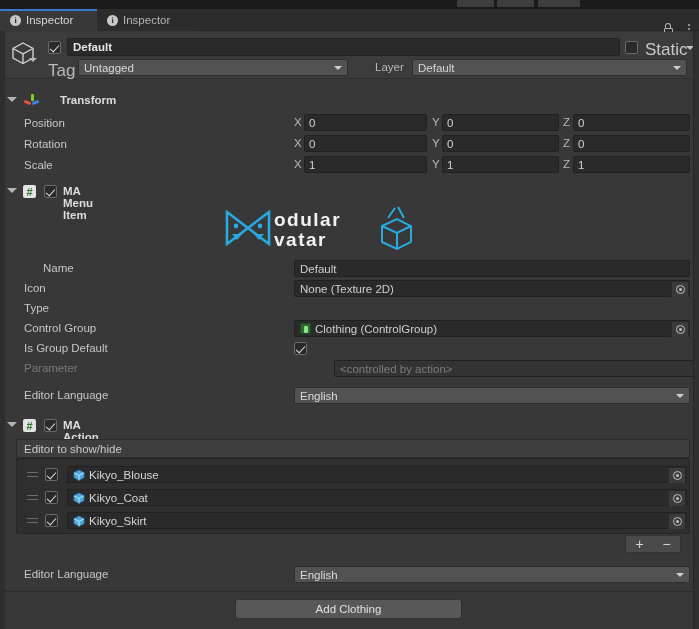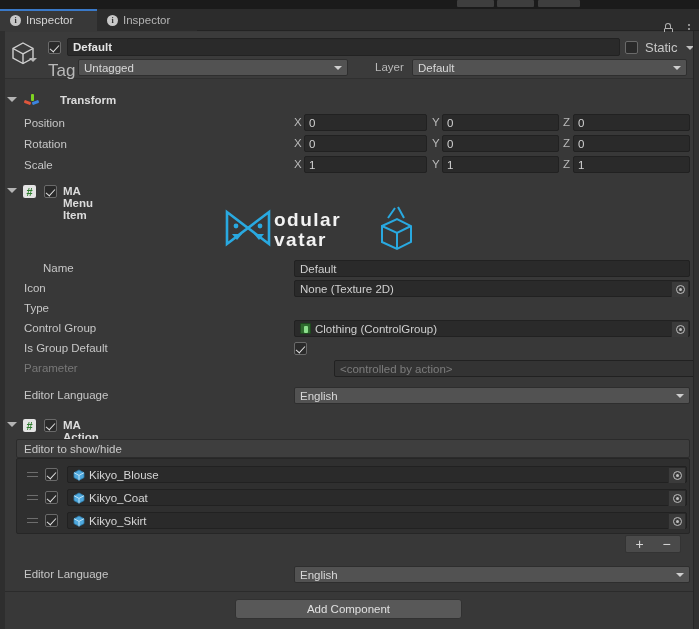--- a/index.html
+++ b/index.html
@@ -46,21 +46,21 @@
                   border-left:4px solid transparent;border-right:4px solid transparent;border-top:4px solid #b8b8b8; }
   .chk{ width:13px; height:13px; background:#2a2a2a; border:1px solid #6a6a6a; border-radius:2px;
         position:relative; display:inline-block; }
   .chk.on::after{ content:""; position:absolute; left:3px; top:1px; width:4px; height:8px;
         border:solid #e2e2e2; border-width:0 1.8px 1.8px 0; transform:rotate(42deg); }
   .go-chk{ position:absolute; left:48px; top:9px; }
   .namefield{ position:absolute; left:67px; top:6px; width:553px; height:18px; background:#2a2a2a;
               border:1px solid #222; border-radius:2px; color:#e4e4e4; font-weight:bold;
               font-size:11.5px; display:flex; align-items:center; padding-left:5px; }
   .static-chk{ position:absolute; left:625px; top:9px; }
-  .static-lbl{ position:absolute; left:645px; top:8px; font-size:13px; color:#c8c8c8; }
+  .static-lbl{ position:absolute; left:645px; top:8px; font-size:17px; color:#c8c8c8; }
   .static-arrow{ position:absolute; left:686px; top:14px; width:0;height:0;
             border-left:4px solid transparent;border-right:4px solid transparent;border-top:4px solid #c0c0c0; }
 
   .tag-lbl{ position:absolute; left:48px; top:29px; font-size:17px; color:#b9b9b9; }
   .layer-lbl{ position:absolute; left:375px; top:29px; font-size:11.5px; color:#b9b9b9; }
   .popup{ position:absolute; height:17px; background:#525252; border:1px solid #2e2e2e; border-radius:2px;
           color:#d8d8d8; font-size:11.5px; display:flex; align-items:center; padding-left:5px; }
   .popup .pa{ position:absolute; right:5px; top:6px; width:0;height:0;
           border-left:4px solid transparent;border-right:4px solid transparent;border-top:4px solid #cfcfcf; }
   .tag-popup{ left:78px; top:27px; width:270px; }
@@ -385,17 +385,17 @@
     <span class="pm-btn">−</span>
   </div>
 
   <span class="prop-lbl" style="top:568px;">Editor Language</span>
   <div class="popup" style="left:294px;top:566px;width:396px;">
     <span>English</span>
     <span class="pa"></span>
   </div>
 
   <div class="footdiv" style="top:591px;"></div>
-  <div class="addcomp" style="left:235px;top:599px;width:227px;">Add Component</div>
+  <div class="addcomp" style="left:235px;top:599px;width:227px;">Add Clothing</div>
 
   <div class="rightgut"></div>
   <div class="leftgut"></div>
 </div>
 
 </body></html>

